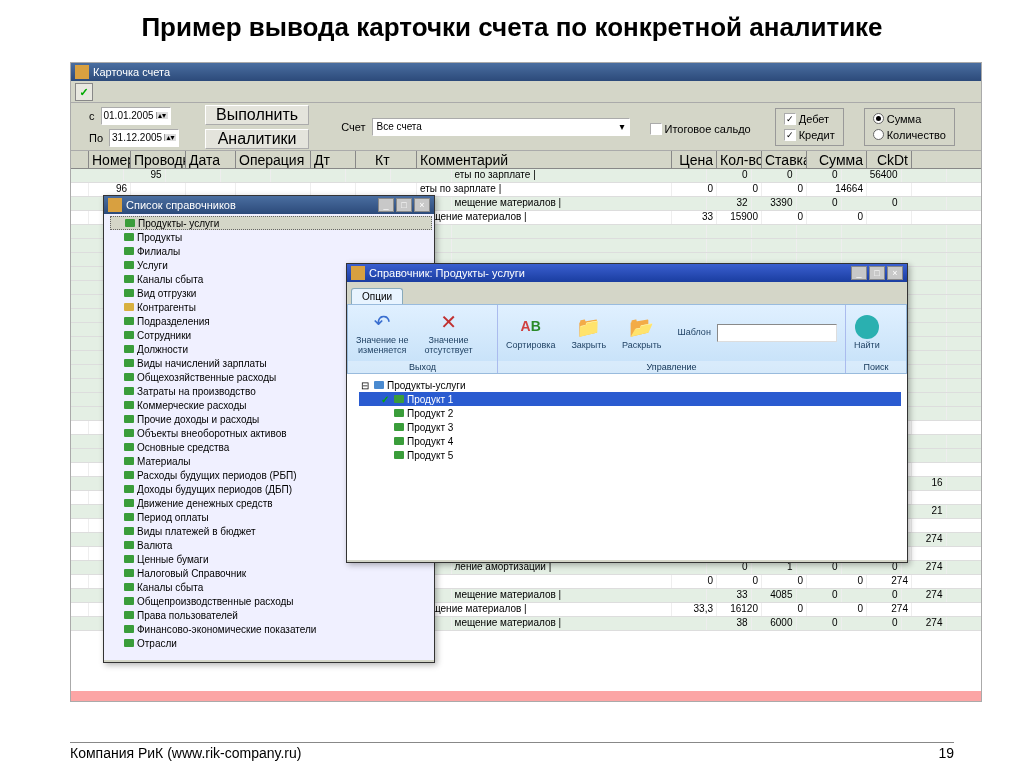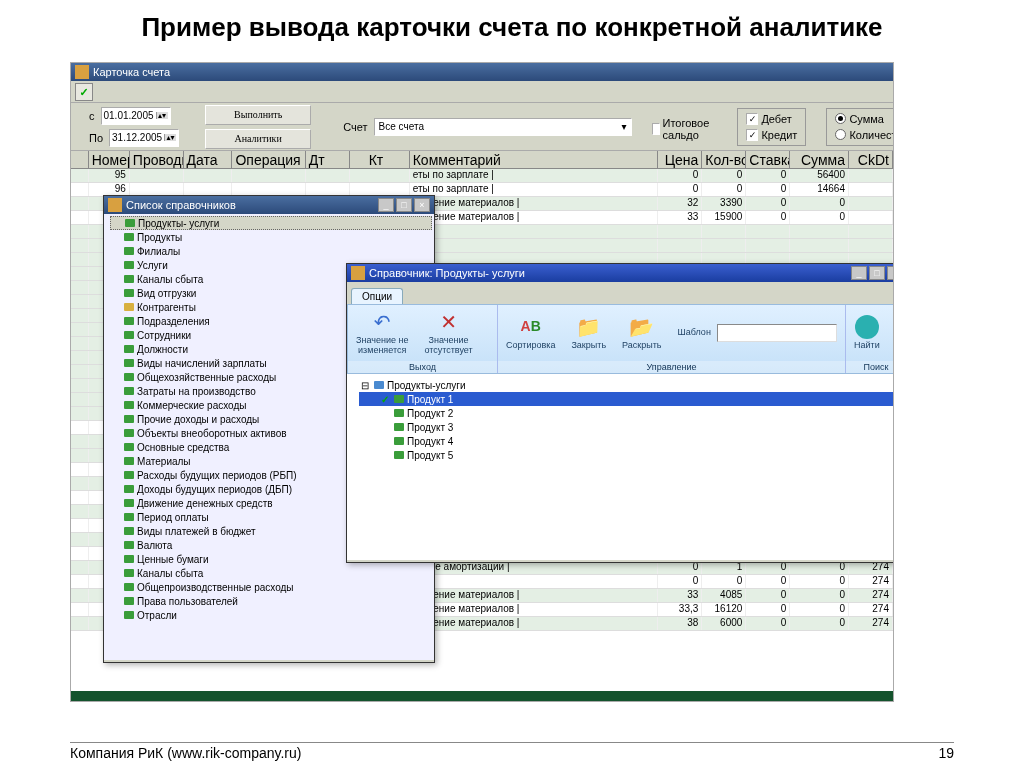--- a/index.html
+++ b/index.html
@@ -1,28 +1,28 @@
 <!DOCTYPE html>
 <html><head>
 <meta charset="utf-8">
 <style>
 * { box-sizing: border-box; margin: 0; padding: 0; }
 body { font-family: Tahoma, Arial, sans-serif; font-size: 11px; background: #fff; width: 1024px; height: 767px; overflow: hidden; position: relative; }
 .slide-title { font-size: 26px; text-align: center; padding: 12px 0 8px; color: #000; }
-.app-region { position: absolute; left: 70px; top: 62px; width: 824px; height: 640px; border: 1px solid #aaa; background: #14532d; overflow: hidden; }
+.app-region { position: absolute; left: 70px; top: 62px; width: 912px; height: 640px; border: 1px solid #aaa; background: #fca5a5; overflow: hidden; }
 .titlebar { background: linear-gradient(#4a6ea0, #2c4a7a); color: #fff; height: 18px; display: flex; align-items: center; padding: 0 4px; font-size: 11px; }
 .titlebar .icon-sys { width: 14px; height: 14px; background: #d8a040; margin-right: 4px; display: inline-block; }
 .win-btns { margin-left: auto; display: flex; gap: 2px; }
 .win-btn { width: 16px; height: 14px; background: #c8c8c8; border: 1px solid #888; font-size: 9px; text-align: center; line-height: 12px; cursor: default; }
 .ok-row { height: 22px; background: #d4d6c8; border-bottom: 1px solid #aaa; display: flex; align-items: center; padding-left: 4px; }
 .ok-btn { width: 18px; height: 18px; background: #e8e8e0; border: 1px solid #888; color: #0a0; font-weight: bold; text-align: center; line-height: 16px; }
 .filter-panel { height: 48px; background: #d4d6c8; display: flex; align-items: center; padding: 0 18px; gap: 8px; border-bottom: 1px solid #aaa; }
 .date-input { width: 70px; height: 18px; border: 1px inset #fff; background: #fff; padding: 0 2px; font-size: 10px; display: inline-flex; align-items: center; }
 .date-input .spin { margin-left: auto; width: 12px; background: #ddd; border-left: 1px solid #999; text-align: center; font-size: 8px; line-height: 7px; }
-.btn { height: 20px; padding: 0 28px; background: #e4e4dc; border: 1px outset #fff; font-size: 10px; cursor: default; font-family: Liberation Serif, serif; }
+.btn { height: 20px; padding: 0 10px; background: #e4e4dc; border: 1px outset #fff; font-size: 16px; cursor: default; }
 .account-select { width: 258px; height: 18px; border: 1px inset #fff; background: #fff; padding: 0 4px; font-size: 10px; display: flex; align-items: center; }
 .account-select .arrow { margin-left: auto; }
 .chk-row { display: flex; align-items: center; gap: 3px; }
 .chk { width: 12px; height: 12px; border: 1px inset #fff; background: #fff; display: inline-flex; align-items: center; justify-content: center; font-size: 9px; }
 .radio { width: 11px; height: 11px; border: 1px solid #666; border-radius: 50%; background: #fff; display: inline-flex; align-items: center; justify-content: center; }
 .radio.sel::after { content: ""; width: 5px; height: 5px; background: #000; border-radius: 50%; }
 .group-box { border: 1px solid #999; padding: 4px 8px; display: flex; flex-direction: column; gap: 4px; }
 .col-stack { display: flex; flex-direction: column; gap: 4px; }
 .table-zone { position: relative; background: #fff; height: 540px; overflow: hidden; }
 .thdr { display: flex; background: #d4d6c8; border-bottom: 1px solid #888; height: 18px; }
@@ -760,29 +760,37 @@
         <div class="tree-item">
           <span class="tree-ico"></span>
           <span>Валюта</span>
         </div>
         <div class="tree-item">
           <span class="tree-ico"></span>
           <span>Ценные бумаги</span>
         </div>
         <div class="tree-item">
           <span class="tree-ico"></span>
+          <span>Налоговый Справочник</span>
+        </div>
+        <div class="tree-item">
+          <span class="tree-ico"></span>
           <span>Каналы сбыта</span>
         </div>
         <div class="tree-item">
           <span class="tree-ico"></span>
           <span>Общепроизводственные расходы</span>
         </div>
         <div class="tree-item">
           <span class="tree-ico"></span>
           <span>Права пользователей</span>
+        </div>
+        <div class="tree-item">
+          <span class="tree-ico"></span>
+          <span>Финансово-экономические показатели</span>
         </div>
         <div class="tree-item">
           <span class="tree-ico"></span>
           <span>Отрасли</span>
         </div>
       </div>
   </div>
 
   <div class="sub-window sprav">
     <div class="titlebar">

